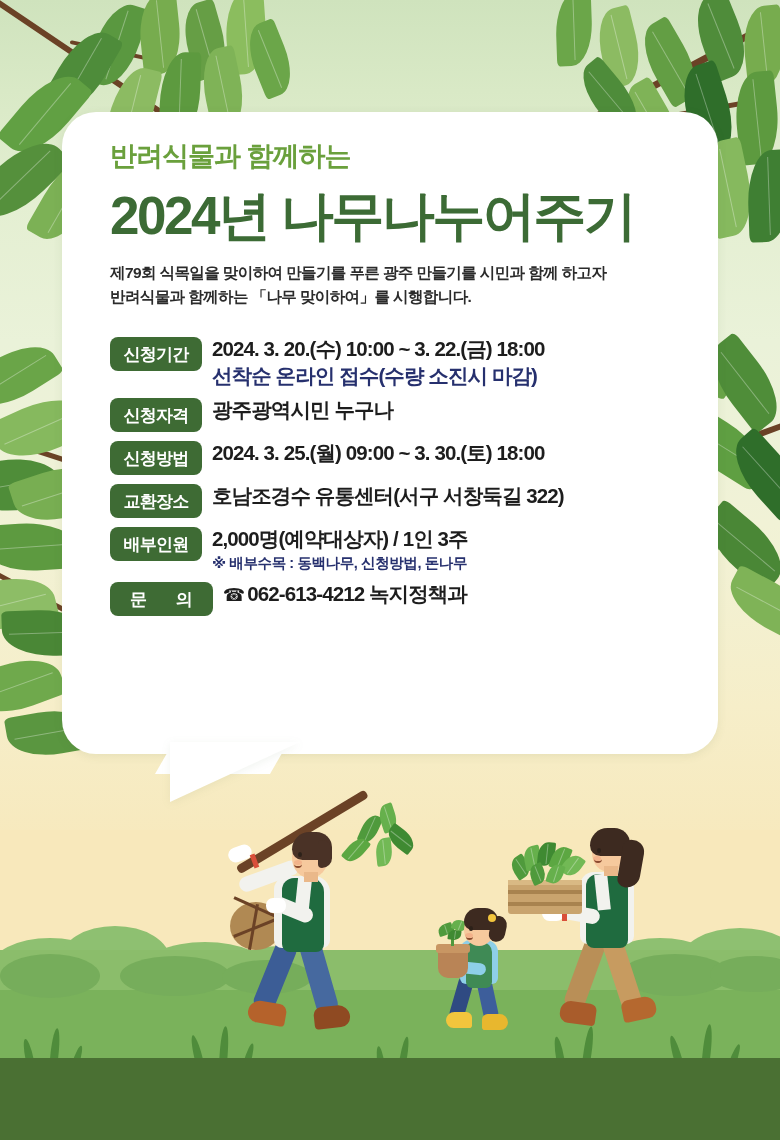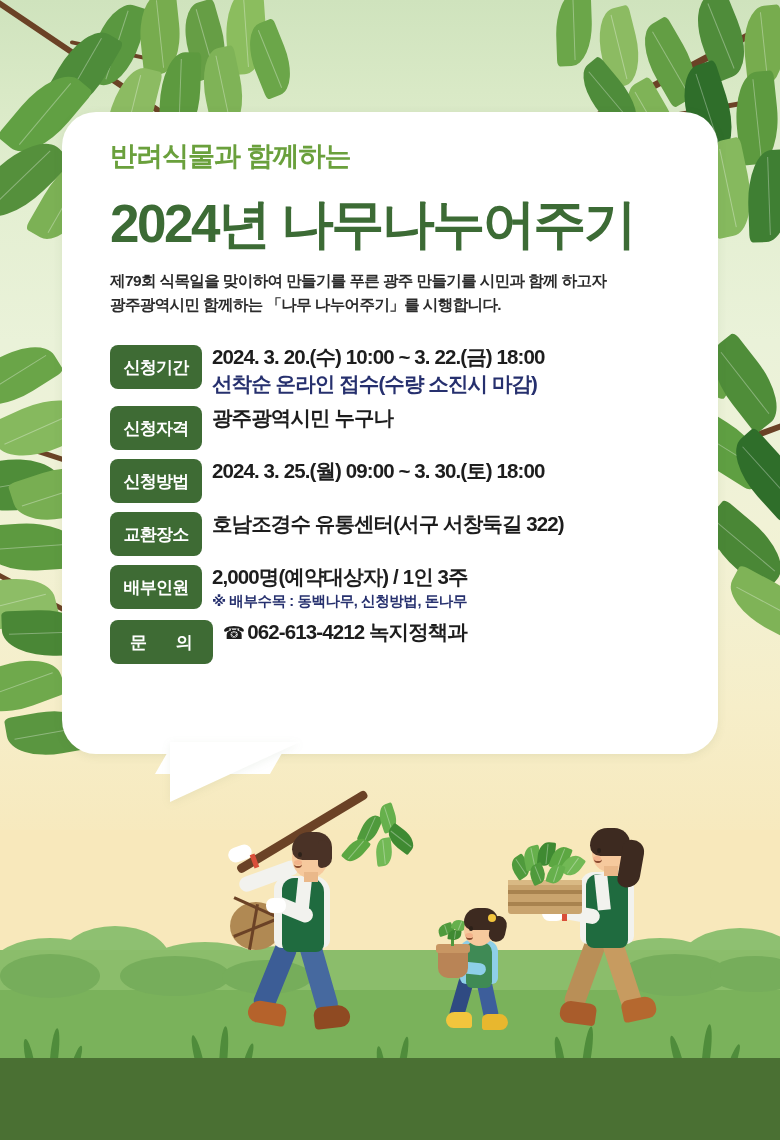--- a/index.html
+++ b/index.html
@@ -77,34 +77,34 @@
   .content { position: absolute; left: 110px; top: 140px; width: 600px; }
 
   .subtitle {
     font-size: 27px; font-weight: 700; color: #6aa03c;
     letter-spacing: -1px; line-height: 1.25;
     text-shadow: 0 1px 0 rgba(255,255,255,.6);
   }
   .title {
     font-size: 53px; font-weight: 700; color: #3c6b35;
     letter-spacing: -2.5px; line-height: 1.12;
-    margin-top: 20px;
+    margin-top: 12px;
   }
   .intro {
     margin-top: 16px;
     font-size: 15.5px; color: #2b2b2b; line-height: 1.55;
     letter-spacing: -0.6px; font-weight: 600;
   }
 
   .rows { margin-top: 26px; }
   .row { display: flex; align-items: flex-start; margin-bottom: 7px; }
   .badge {
     flex: 0 0 auto;
     min-width: 92px;
-    height: 44px;
+    height: 34px;
     background: #3e6b34;
     color: #ffffff;
     border-radius: 8px;
     font-size: 17px; font-weight: 700;
     letter-spacing: -0.8px;
     display: flex; align-items: center; justify-content: center;
     padding: 0 8px;
     margin-top: 2px;
   }
   .badge.spaced { letter-spacing: 12px; text-indent: 12px; }
@@ -242,21 +242,21 @@
 
   <div class="bubble"></div>
   <div class="bubble-tail2"></div>
   <div class="bubble-tail"></div>
 
   <div class="content">
     <div class="subtitle">반려식물과 함께하는</div>
     <div class="title">2024년 나무나누어주기</div>
     <div class="intro">
       <div>제79회 식목일을 맞이하여 만들기를 푸른 광주 만들기를 시민과 함께 하고자</div>
-      <div>광주광역시민 함께하는 「나무 나누어주기」를 시행합니다.</div>
+      <div>반려식물과 함께하는 「나무 맞이하여」를 시행합니다.</div>
     </div>
 
     <div class="rows">
 
       <div class="row">
         <div class="badge">신청기간</div>
         <div class="vals">
           <div class="val">2024. 3. 20.(수) 10:00 ~ 3. 22.(금) 18:00</div>
           <div class="val blue">선착순 온라인 접수(수량 소진시 마감)</div>
         </div>

